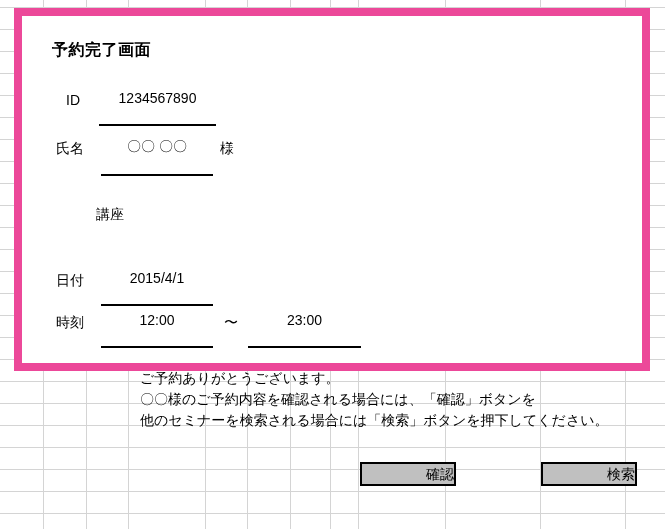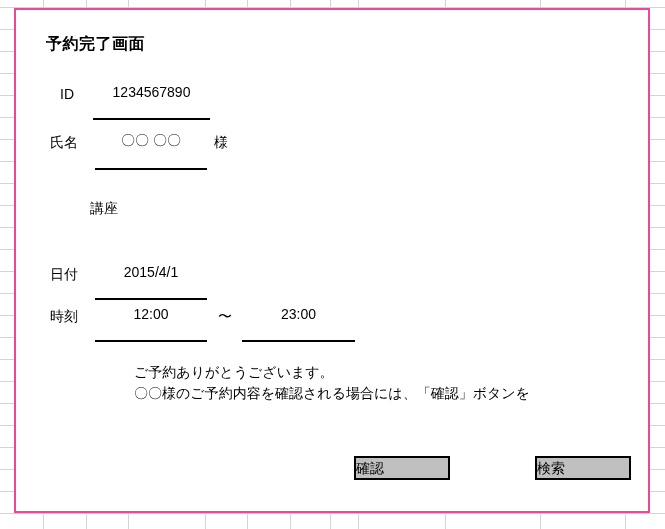--- a/index.html
+++ b/index.html
@@ -37,23 +37,23 @@
     width: 665px;
     background: #d4d4d4;
   }
 
   
   #panel {
     position: absolute;
     left: 14px;
     top: 8px;
     width: 636px;
-    height: 505px;
+    height: 363px;
     background: #ffffff;
-    border: 2px solid #ec4899;
+    border: 8px solid #ec4899;
     box-sizing: border-box;
     z-index: 1;
   }
 
   .title {
     position: absolute;
     left: 30px;
     top: 24px;
     font-size: 16px;
     font-weight: bold;
@@ -99,21 +99,21 @@
   }
   .message div { white-space: nowrap; }
 
   
   .btn {
     position: absolute;
     background: #c0c0c0;
     border: 2px solid #000000;
     box-sizing: border-box;
     font-size: 14px;
-    text-align: left;
+    text-align: right;
     font-family: "Liberation Sans", "DejaVu Sans", sans-serif;
     color: #000000;
     padding: 0;
     cursor: default;
     line-height: 20px;
     height: 24px;
   }
 </style>
 </head>
 <body>
@@ -174,18 +174,19 @@
   <div class="field" style="left:79px; top:254px; width:112px;">2015/4/1</div>
 
   <div class="label" style="left:34px; top:298px;">時刻</div>
   <div class="field" style="left:79px; top:296px; width:112px;">12:00</div>
   <div class="tilde" style="left:202px; top:298px;">〜</div>
   <div class="field" style="left:226px; top:296px; width:113px;">23:00</div>
 
   <div class="message">
     <div>ご予約ありがとうございます。</div>
     <div>〇〇様のご予約内容を確認される場合には、「確認」ボタンを</div>
+    <div>他のセミナーを検索される場合には「検索」ボタンを押下してください。</div>
   </div>
 
   <button class="btn" style="left:338px; top:446px; width:96px;">確認</button>
   <button class="btn" style="left:519px; top:446px; width:96px;">検索</button>
 
 </div>
 
 </body></html>

